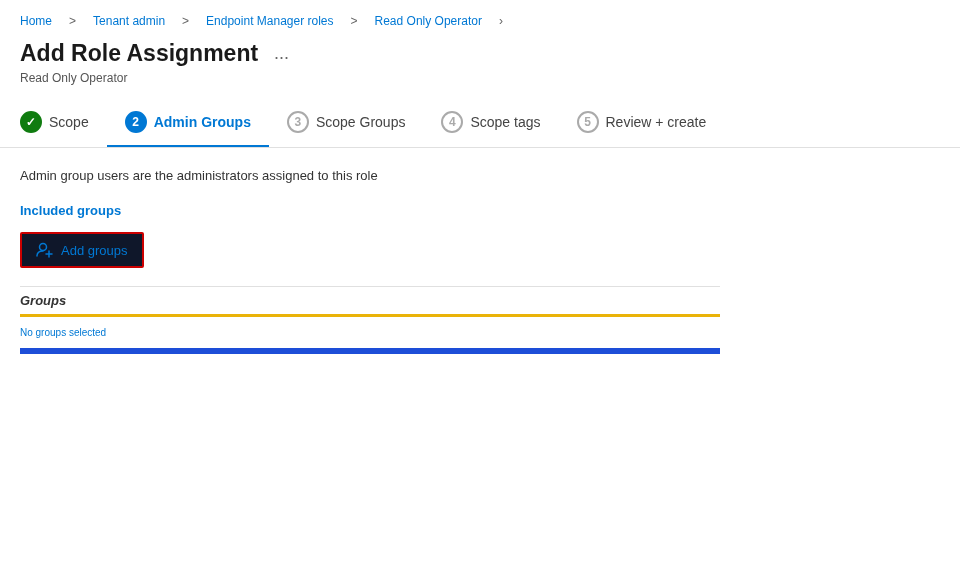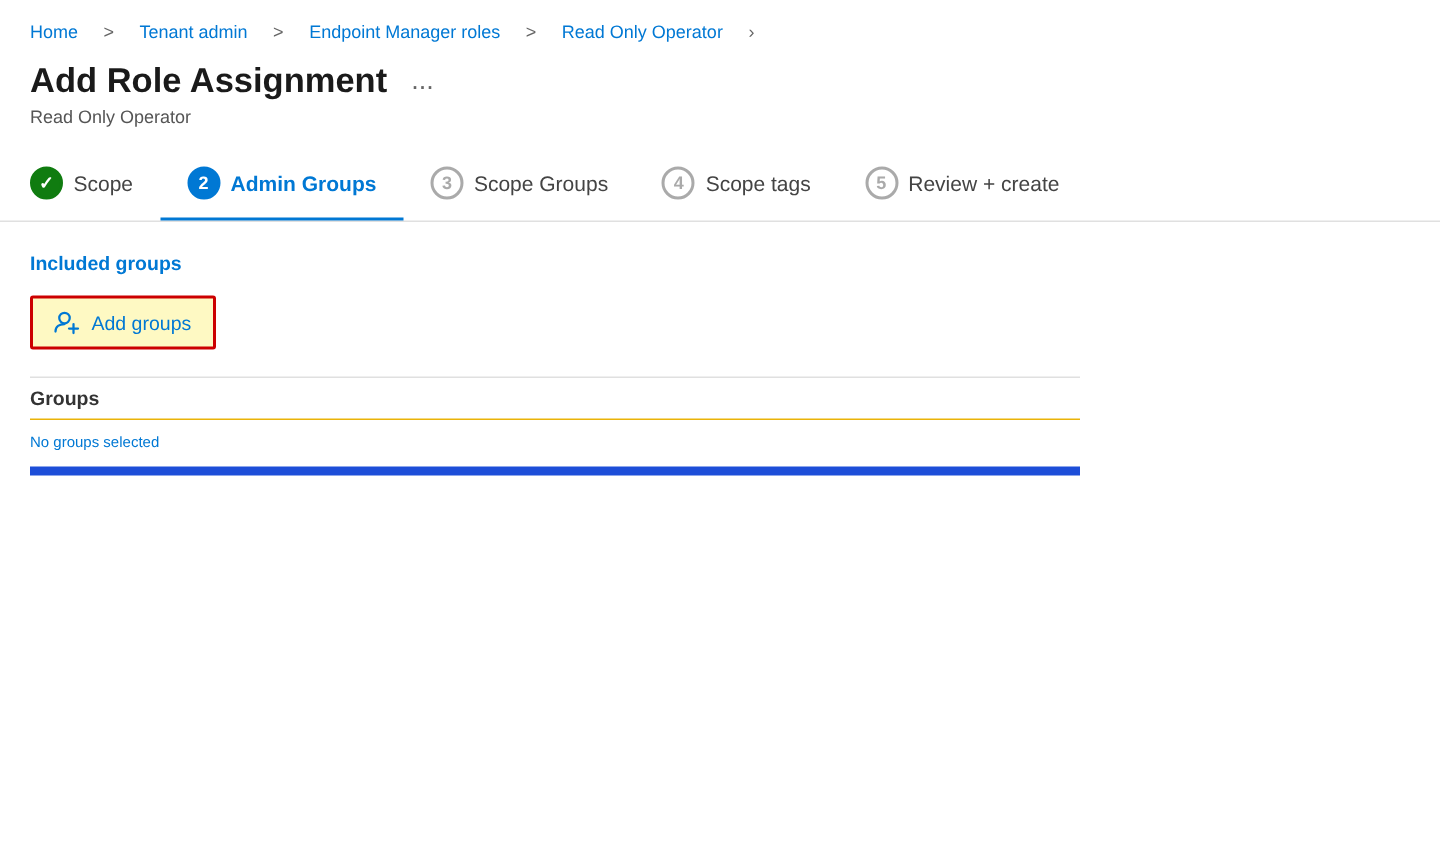--- a/index.html
+++ b/index.html
@@ -118,40 +118,41 @@
       font-size: 13px;
       font-weight: 600;
       color: #0078d4;
       margin-bottom: 14px;
     }
     .add-groups-btn {
       display: inline-flex;
       align-items: center;
       gap: 7px;
       padding: 7px 14px;
-      background: #fef9c3;
+      background: #0f172a;
       border: 2px solid #c00;
       color: #0078d4;
       cursor: pointer;
       font-size: 13px;
       border-radius: 2px;
       margin-bottom: 18px;
     }
     .groups-table {
       width: 700px;
       border-collapse: collapse;
     }
     .groups-table th {
       text-align: left;
       font-size: 13px;
       font-weight: 600;
       color: #333;
       padding: 6px 0 6px 0;
       border-top: 1px solid #e0e0e0;
-      border-bottom: 1px solid #eab308;
+      border-bottom: 3px solid #eab308;
+      font-style: italic;
     }
     .groups-table td {
       padding: 10px 0;
       font-size: 10px;
       color: #0078d4;
       border-bottom: 6px solid #1d4ed8;
     }
     .checkmark {
       color: #fff;
       font-size: 12px;
@@ -210,20 +211,21 @@
   <div class="wizard-tab">
     <div class="tab-circle">
       <span>5</span>
     </div>
     <span>Review + create</span>
   </div>
 
 </div>
 
 <div class="content-area">
+  <p class="description-text">Admin group users are the administrators assigned to this role</p>
   <div class="section-label">Included groups</div>
 
   <button class="add-groups-btn">
     <span style="display:inline-flex;align-items:center;">
       <svg width="18" height="18" viewBox="0 0 18 18" fill="none" xmlns="http://www.w3.org/2000/svg">
         <circle cx="7" cy="6" r="3.5" stroke="#0078d4" stroke-width="1.5" fill="none"></circle>
         <path d="M1 15c0-3.314 2.686-5 6-5" stroke="#0078d4" stroke-width="1.5" stroke-linecap="round" fill="none"></path>
         <line x1="13" y1="10" x2="13" y2="16" stroke="#0078d4" stroke-width="1.5" stroke-linecap="round"></line>
         <line x1="10" y1="13" x2="16" y2="13" stroke="#0078d4" stroke-width="1.5" stroke-linecap="round"></line>
       </svg>

